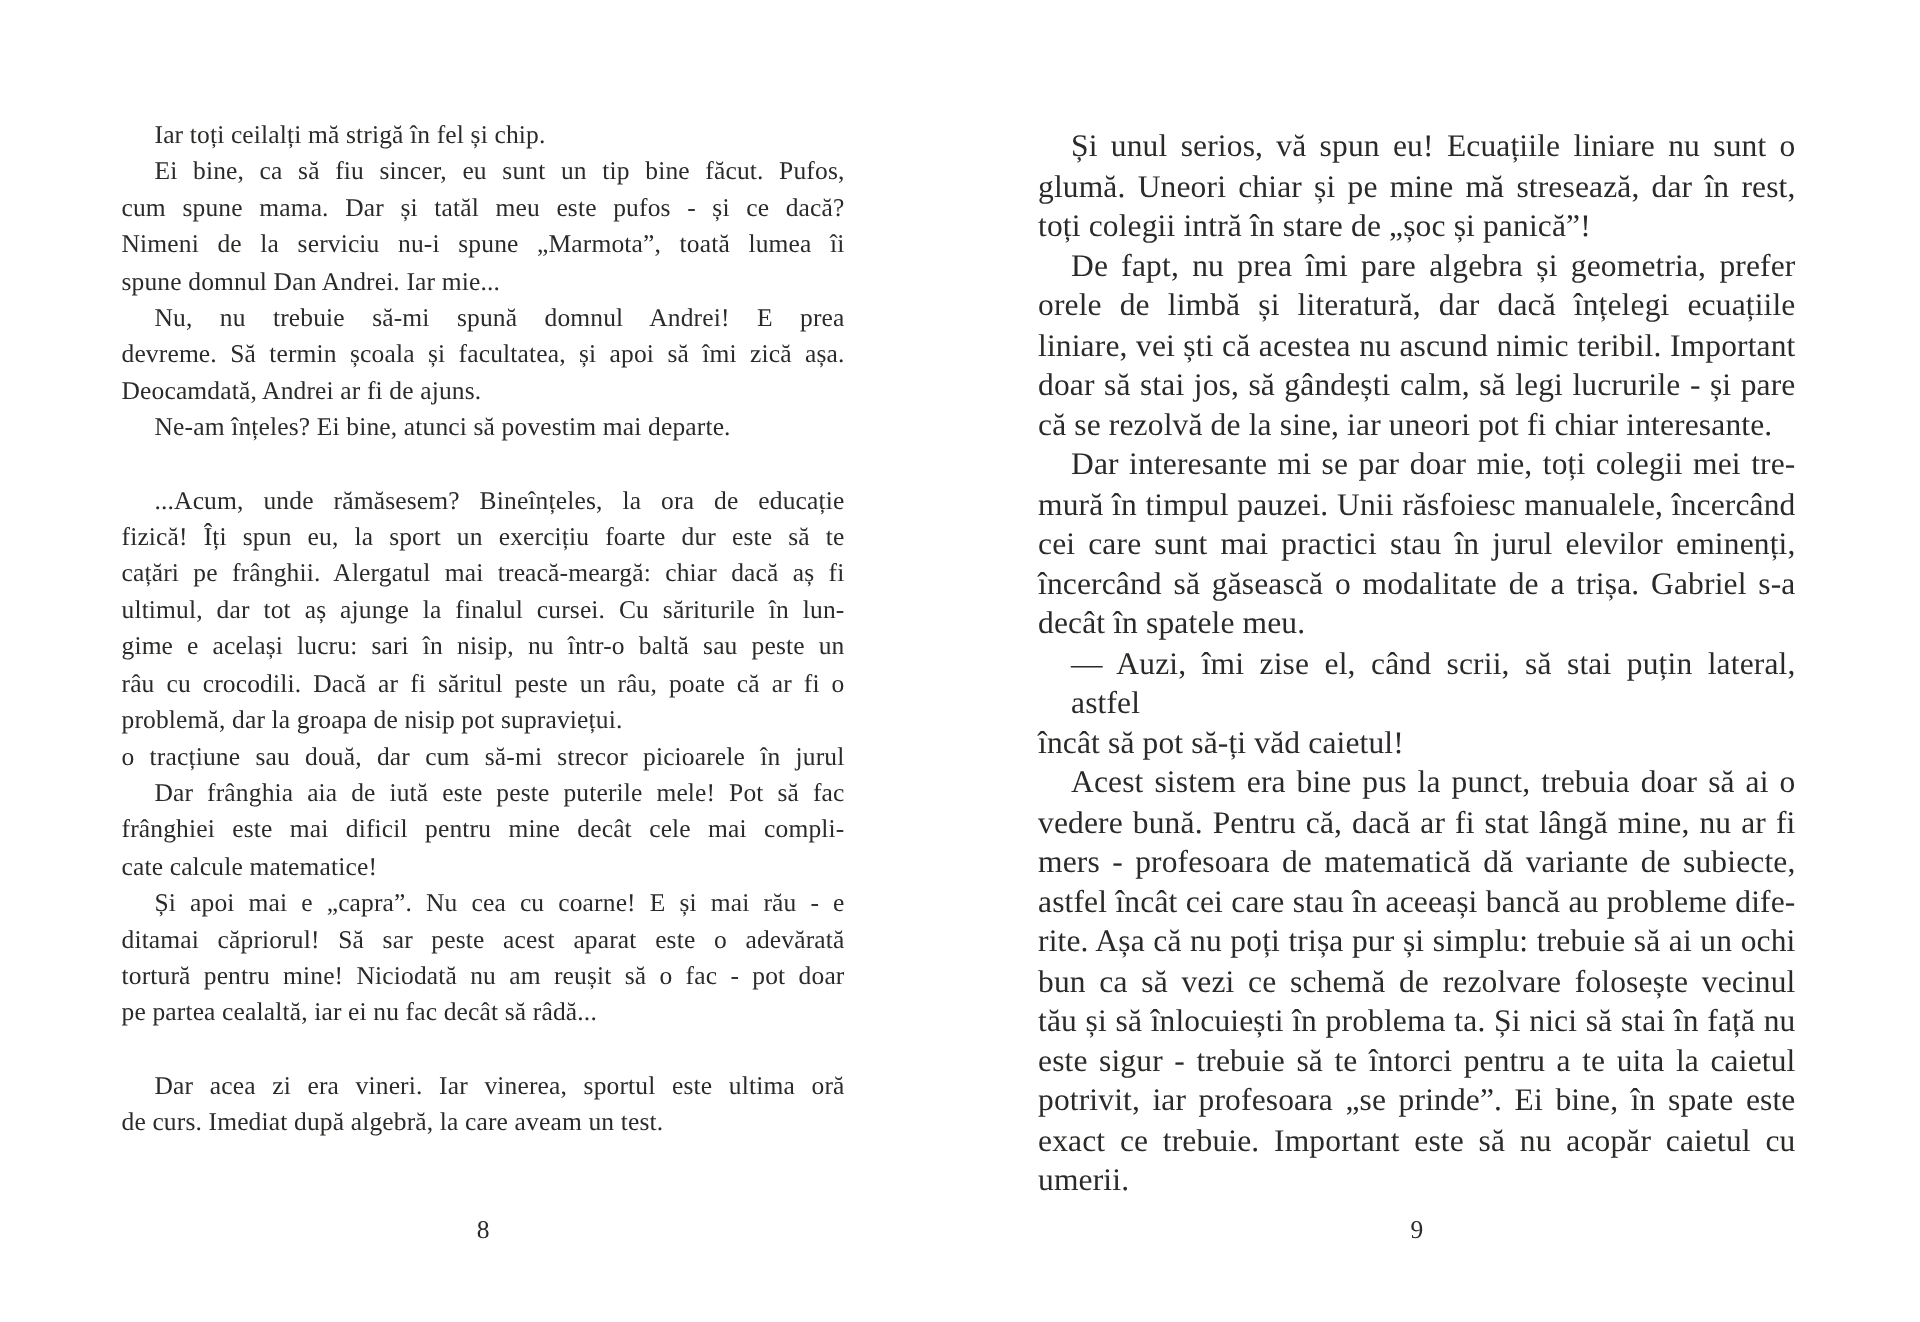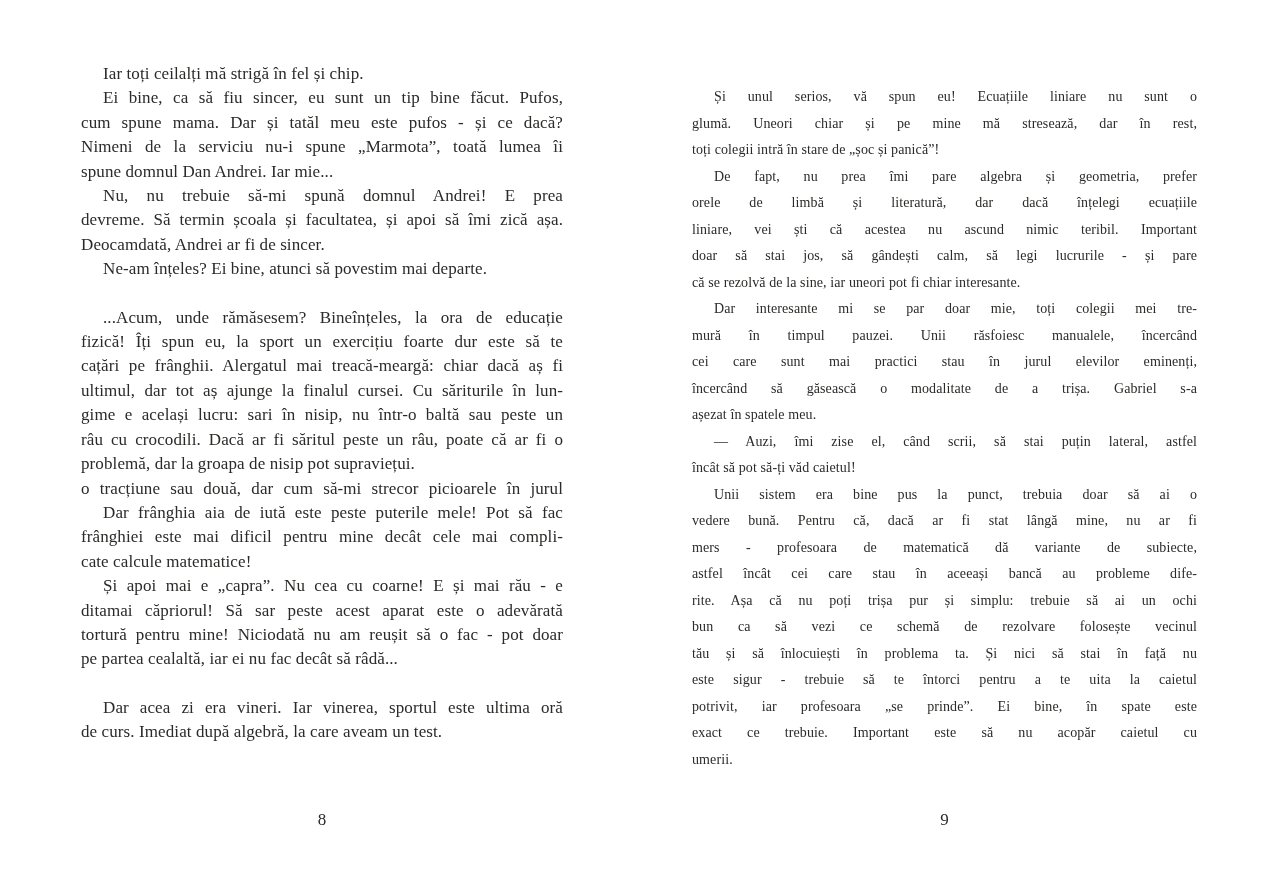--- a/index.html
+++ b/index.html
@@ -26,40 +26,40 @@
     bottom: 0;
   }
   .page-left  { left: 81px;  width: 482px; }
   .page-right { left: 692px; width: 505px; }
 
   .text-block {
     position: absolute;
     left: 0;
     right: 0;
   }
-  .page-left  .text-block { top: 62px; }
+  .page-left  .text-block { top: 78px; }
   .page-right .text-block { top: 84px; }
 
   .para {
     margin: 0;
     padding: 0;
   }
   .para.gap { margin-top: 24px; }
 
   .line {
     text-align: justify;
     text-align-last: justify;
     letter-spacing: 0.1px;
   }
   .page-left .line {
     font-size: 17px;
     line-height: 24.4px;
   }
   .page-right .line {
-    font-size: 14px;
+    font-size: 21px;
     line-height: 26.5px;
   }
   .line.first { padding-left: 22px; }
   .line.last  { text-align-last: left; }
 
   .page-number {
     position: absolute;
     left: 0;
     right: 0;
     top: 810px;
@@ -80,21 +80,21 @@
         </div>
         <div class="para">
           <div class="line first">Ei bine, ca să fiu sincer, eu sunt un tip bine făcut. Pufos,</div>
           <div class="line">cum spune mama. Dar și tatăl meu este pufos - și ce dacă?</div>
           <div class="line">Nimeni de la serviciu nu-i spune „Marmota”, toată lumea îi</div>
           <div class="line last">spune domnul Dan Andrei. Iar mie...</div>
         </div>
         <div class="para">
           <div class="line first">Nu, nu trebuie să-mi spună domnul Andrei! E prea</div>
           <div class="line">devreme. Să termin școala și facultatea, și apoi să îmi zică așa.</div>
-          <div class="line last">Deocamdată, Andrei ar fi de sincer.</div>
+          <div class="line last">Deocamdată, Andrei ar fi de ajuns.</div>
         </div>
         <div class="para">
           <div class="line first last">Ne-am înțeles? Ei bine, atunci să povestim mai departe.</div>
         </div>
         <div class="para gap">
           <div class="line first">...Acum, unde rămăsesem? Bineînțeles, la ora de educație</div>
           <div class="line">fizică! Îți spun eu, la sport un exercițiu foarte dur este să te</div>
           <div class="line">cațări pe frânghii. Alergatul mai treacă-meargă: chiar dacă aș fi</div>
           <div class="line">ultimul, dar tot aș ajunge la finalul cursei. Cu săriturile în lun-</div>
           <div class="line">gime e același lucru: sari în nisip, nu într-o baltă sau peste un</div>
@@ -133,28 +133,28 @@
           <div class="line">orele de limbă și literatură, dar dacă înțelegi ecuațiile</div>
           <div class="line">liniare, vei ști că acestea nu ascund nimic teribil. Important</div>
           <div class="line">doar să stai jos, să gândești calm, să legi lucrurile - și pare</div>
           <div class="line last">că se rezolvă de la sine, iar uneori pot fi chiar interesante.</div>
         </div>
         <div class="para">
           <div class="line first">Dar interesante mi se par doar mie, toți colegii mei tre-</div>
           <div class="line">mură în timpul pauzei. Unii răsfoiesc manualele, încercând</div>
           <div class="line">cei care sunt mai practici stau în jurul elevilor eminenți,</div>
           <div class="line">încercând să găsească o modalitate de a trișa. Gabriel s-a</div>
-          <div class="line last">așezat în spatele meu.</div>
+          <div class="line last">decât în spatele meu.</div>
         </div>
         <div class="para">
           <div class="line first">— Auzi, îmi zise el, când scrii, să stai puțin lateral, astfel</div>
           <div class="line last">încât să pot să-ți văd caietul!</div>
         </div>
         <div class="para">
-          <div class="line first">Unii sistem era bine pus la punct, trebuia doar să ai o</div>
+          <div class="line first">Acest sistem era bine pus la punct, trebuia doar să ai o</div>
           <div class="line">vedere bună. Pentru că, dacă ar fi stat lângă mine, nu ar fi</div>
           <div class="line">mers - profesoara de matematică dă variante de subiecte,</div>
           <div class="line">astfel încât cei care stau în aceeași bancă au probleme dife-</div>
           <div class="line">rite. Așa că nu poți trișa pur și simplu: trebuie să ai un ochi</div>
           <div class="line">bun ca să vezi ce schemă de rezolvare folosește vecinul</div>
           <div class="line">tău și să înlocuiești în problema ta. Și nici să stai în față nu</div>
           <div class="line">este sigur - trebuie să te întorci pentru a te uita la caietul</div>
           <div class="line">potrivit, iar profesoara „se prinde”. Ei bine, în spate este</div>
           <div class="line">exact ce trebuie. Important este să nu acopăr caietul cu</div>
           <div class="line last">umerii.</div>

